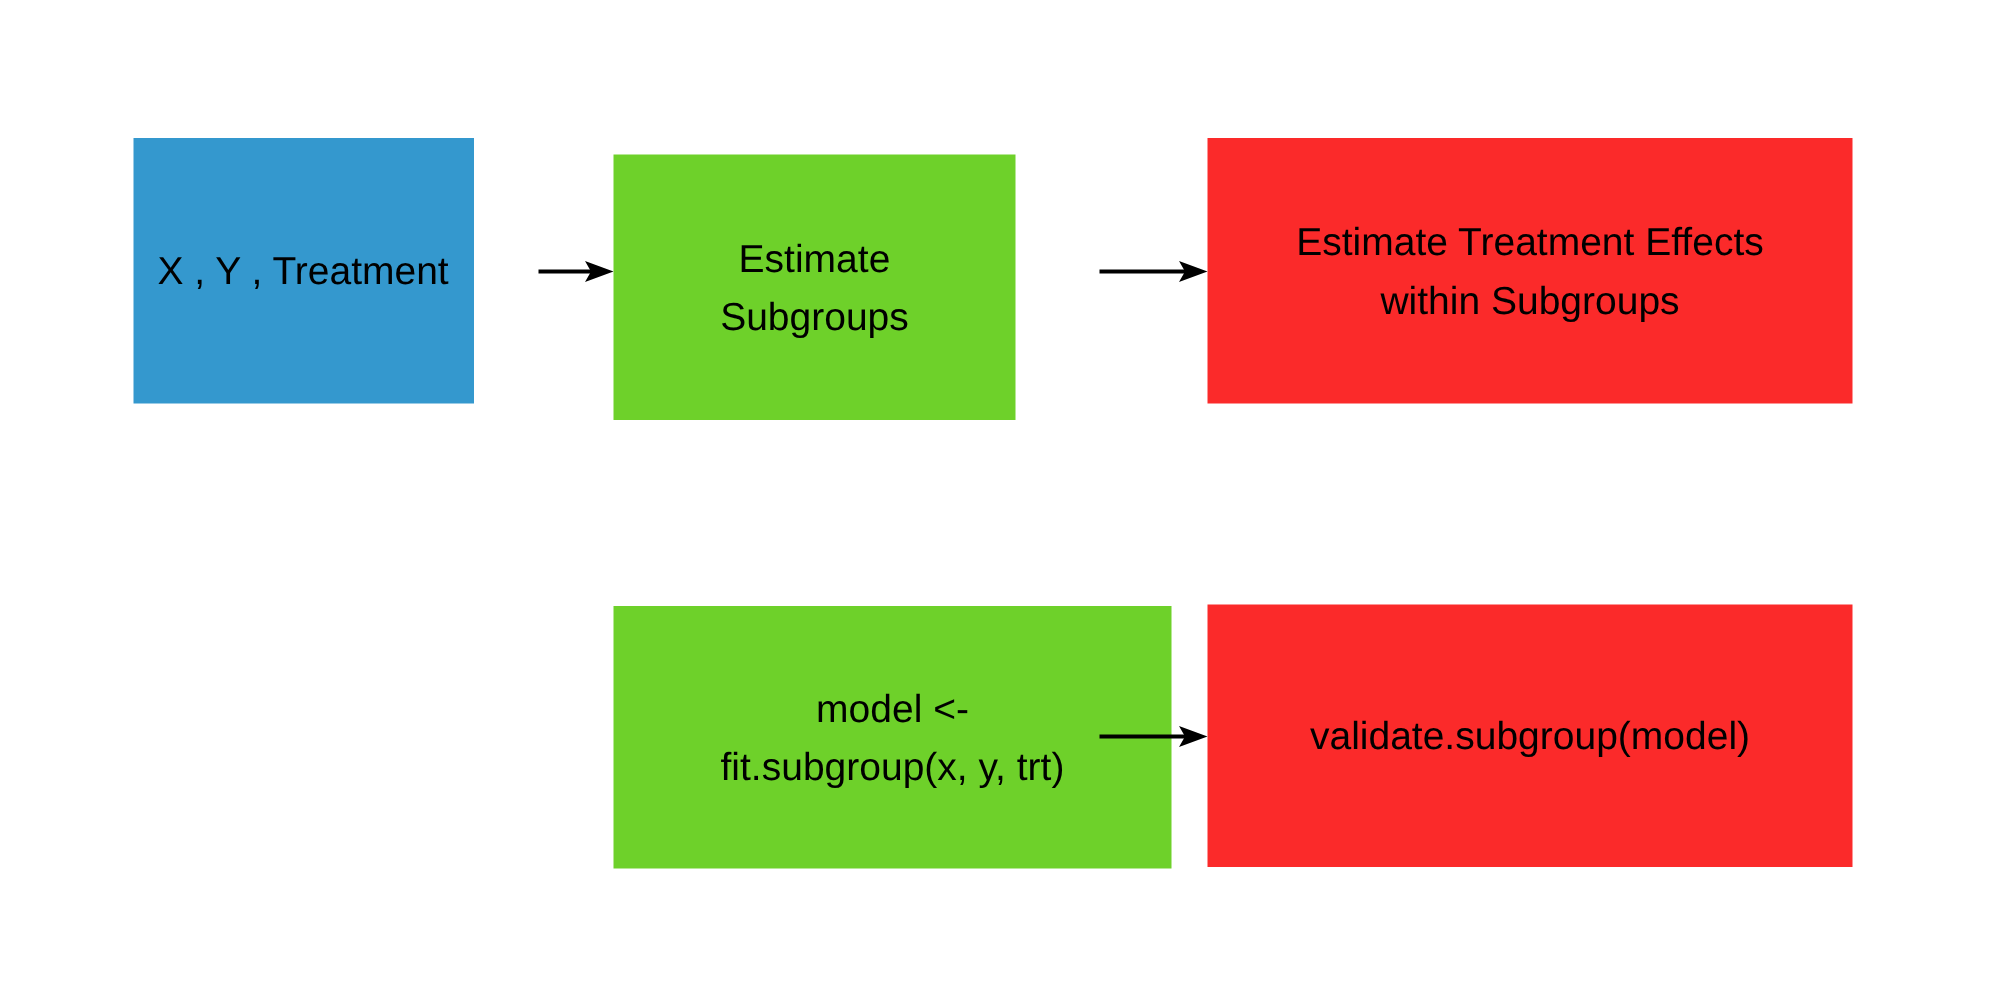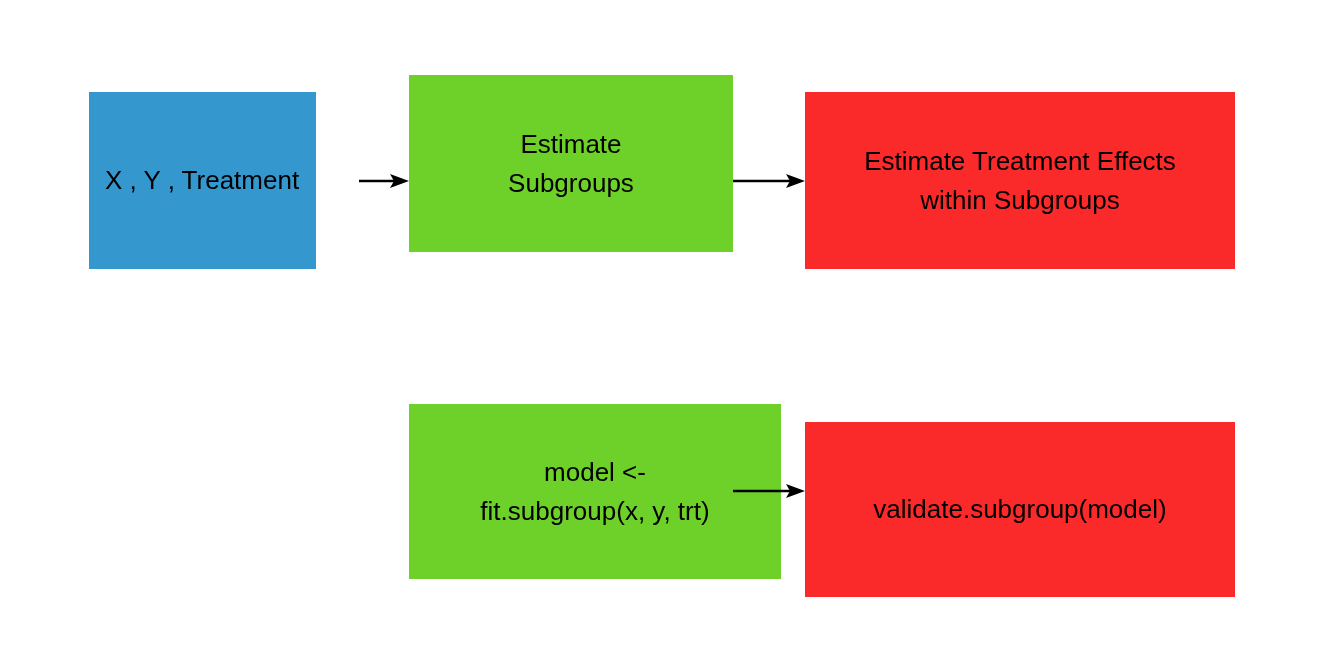--- a/index.html
+++ b/index.html
@@ -36,21 +36,21 @@
 
   
   #node-data {
     left: 89px;  top: 92px;  width: 227px; height: 177px;
     background: #3498ce;
     justify-content: flex-start;
     padding-left: 16px;
     text-align: left;
   }
   #node-estimate-subgroups {
-    left: 409px; top: 75px;  width: 324px; height: 177px;
+    left: 409px; top: 103px;  width: 268px; height: 177px;
     background: #6ed12a;
   }
   #node-estimate-effects {
     left: 805px; top: 92px;  width: 430px; height: 177px;
     background: #fb2a2a;
     text-align: center;
   }
 
   
   #node-fit-subgroup {
@@ -82,21 +82,21 @@
 
   <div class="node" id="node-estimate-subgroups" style="background: rgb(110, 209, 42);">Estimate
 Subgroups</div>
 
   <div class="node" id="node-estimate-effects" style="background: rgb(251, 42, 42);">Estimate Treatment Effects
 within Subgroups</div>
 
   <div class="node" id="node-fit-subgroup" style="background: rgb(110, 209, 42);">model &lt;-
 fit.subgroup(x, y, trt)</div>
 
-  <div class="node" id="node-validate-subgroup" style="background: rgb(251, 42, 42); margin-top: 19px;">validate.subgroup(model)</div>
+  <div class="node" id="node-validate-subgroup" style="background: rgb(251, 42, 42);">validate.subgroup(model)</div>
 
   <div class="arrow" id="arrow-data-to-subgroups">
     <svg width="50" height="32" viewBox="0 0 50 32" xmlns="http://www.w3.org/2000/svg">
       <line x1="0" y1="16" x2="42" y2="16" stroke="#000000" stroke-width="2.6"></line>
       <polygon points="50,16 31,9 35,16 31,23" fill="#000000"></polygon>
     </svg>
   </div>
 
   <div class="arrow" id="arrow-subgroups-to-effects">
     <svg width="72" height="32" viewBox="0 0 72 32" xmlns="http://www.w3.org/2000/svg">

